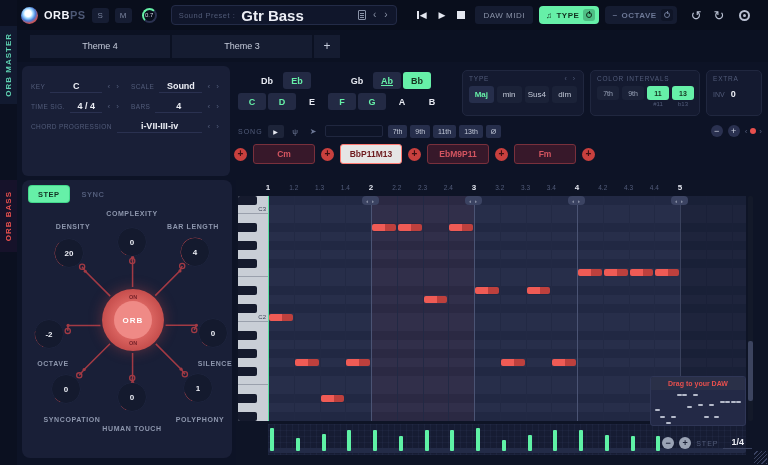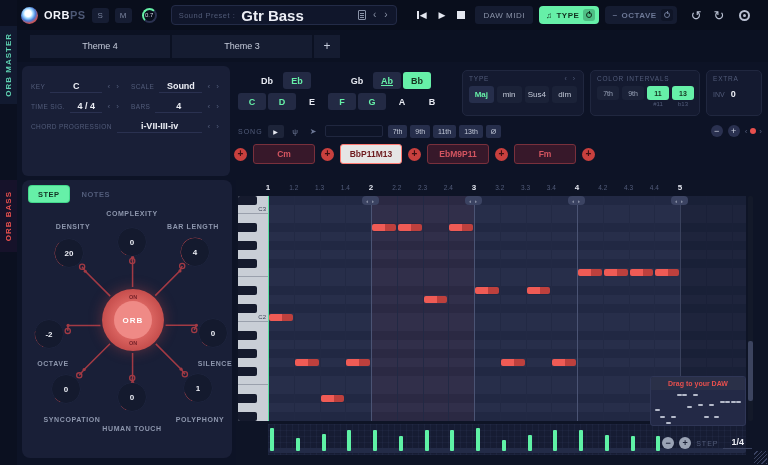--- a/index.html
+++ b/index.html
@@ -350,21 +350,21 @@
       <div class="addc">+</div>
       <div class="chord">EbM9P11</div>
       <div class="addc">+</div>
       <div class="chord">Fm</div>
       <div class="addc">+</div>
     </div>
 
   <div class="orbpanel" id="orbPanel">
     <div class="otabs">
       <div class="otab active">STEP</div>
-      <div class="otab">NOTES</div>
+      <div class="otab">SYNC</div>
     </div>
     <svg class="net" id="orbNet" width="210" height="278">
         <path d="M88.20583098809027 116.13735431565699 L63.30930512603474 91.24082845360147 L60.1239154917056 86.73909903037931" fill="none" stroke="#a23a44" stroke-width="1.5"></path>
         <circle cx="63.30930512603474" cy="91.24082845360147" r="1.6" fill="#a23a44"></circle>
         <circle cx="60.1239154917056" cy="86.73909903037931" r="2.6" fill="none" stroke="#a23a44" stroke-width="1.3"></circle>
         <path d="M110.57695784227283 107.00271169728055 L110.57695784227283 77.36027589993083 L110.24356972717625 80.99843871974755" fill="none" stroke="#a23a44" stroke-width="1.5"></path>
         <circle cx="110.57695784227283" cy="77.36027589993083" r="1.6" fill="#a23a44"></circle>
         <circle cx="110.24356972717625" cy="80.99843871974755" r="2.6" fill="none" stroke="#a23a44" stroke-width="1.3"></circle>
         <path d="M133.23387730362754 115.61445715086013 L157.96017100082364 90.88816345366402 L160.19867670397204 86.04016103435326" fill="none" stroke="#a23a44" stroke-width="1.5"></path>
         <circle cx="157.96017100082364" cy="90.88816345366402" r="1.6" fill="#a23a44"></circle>

